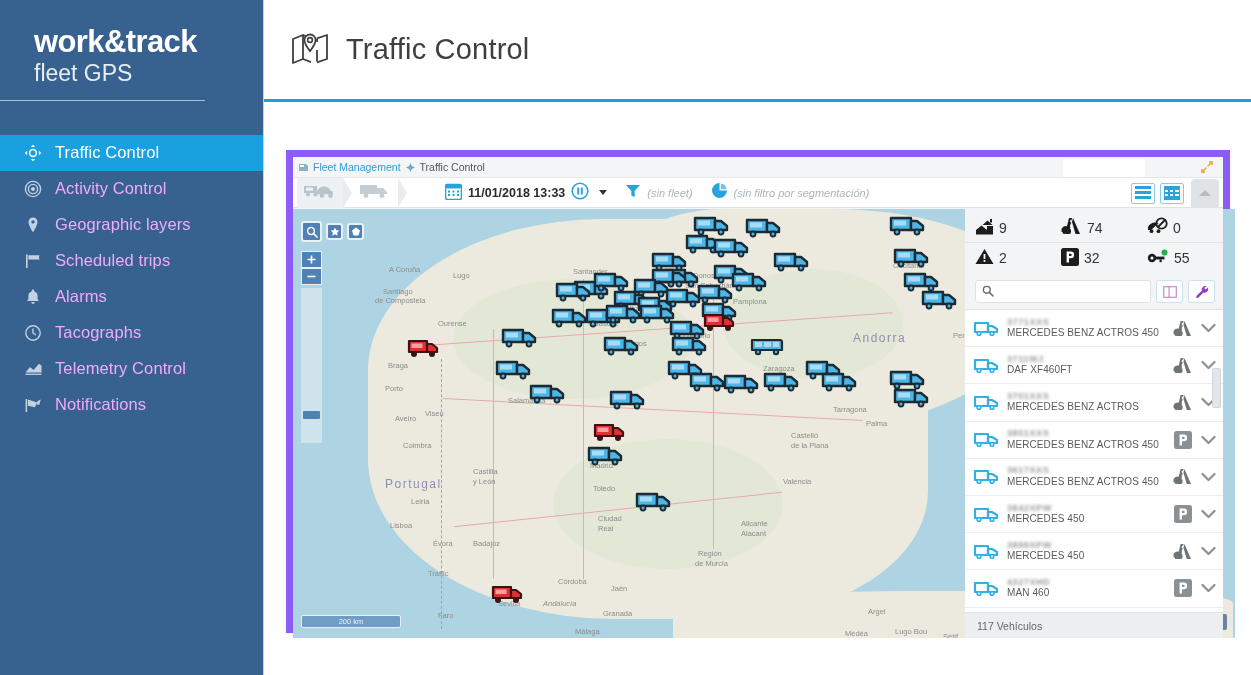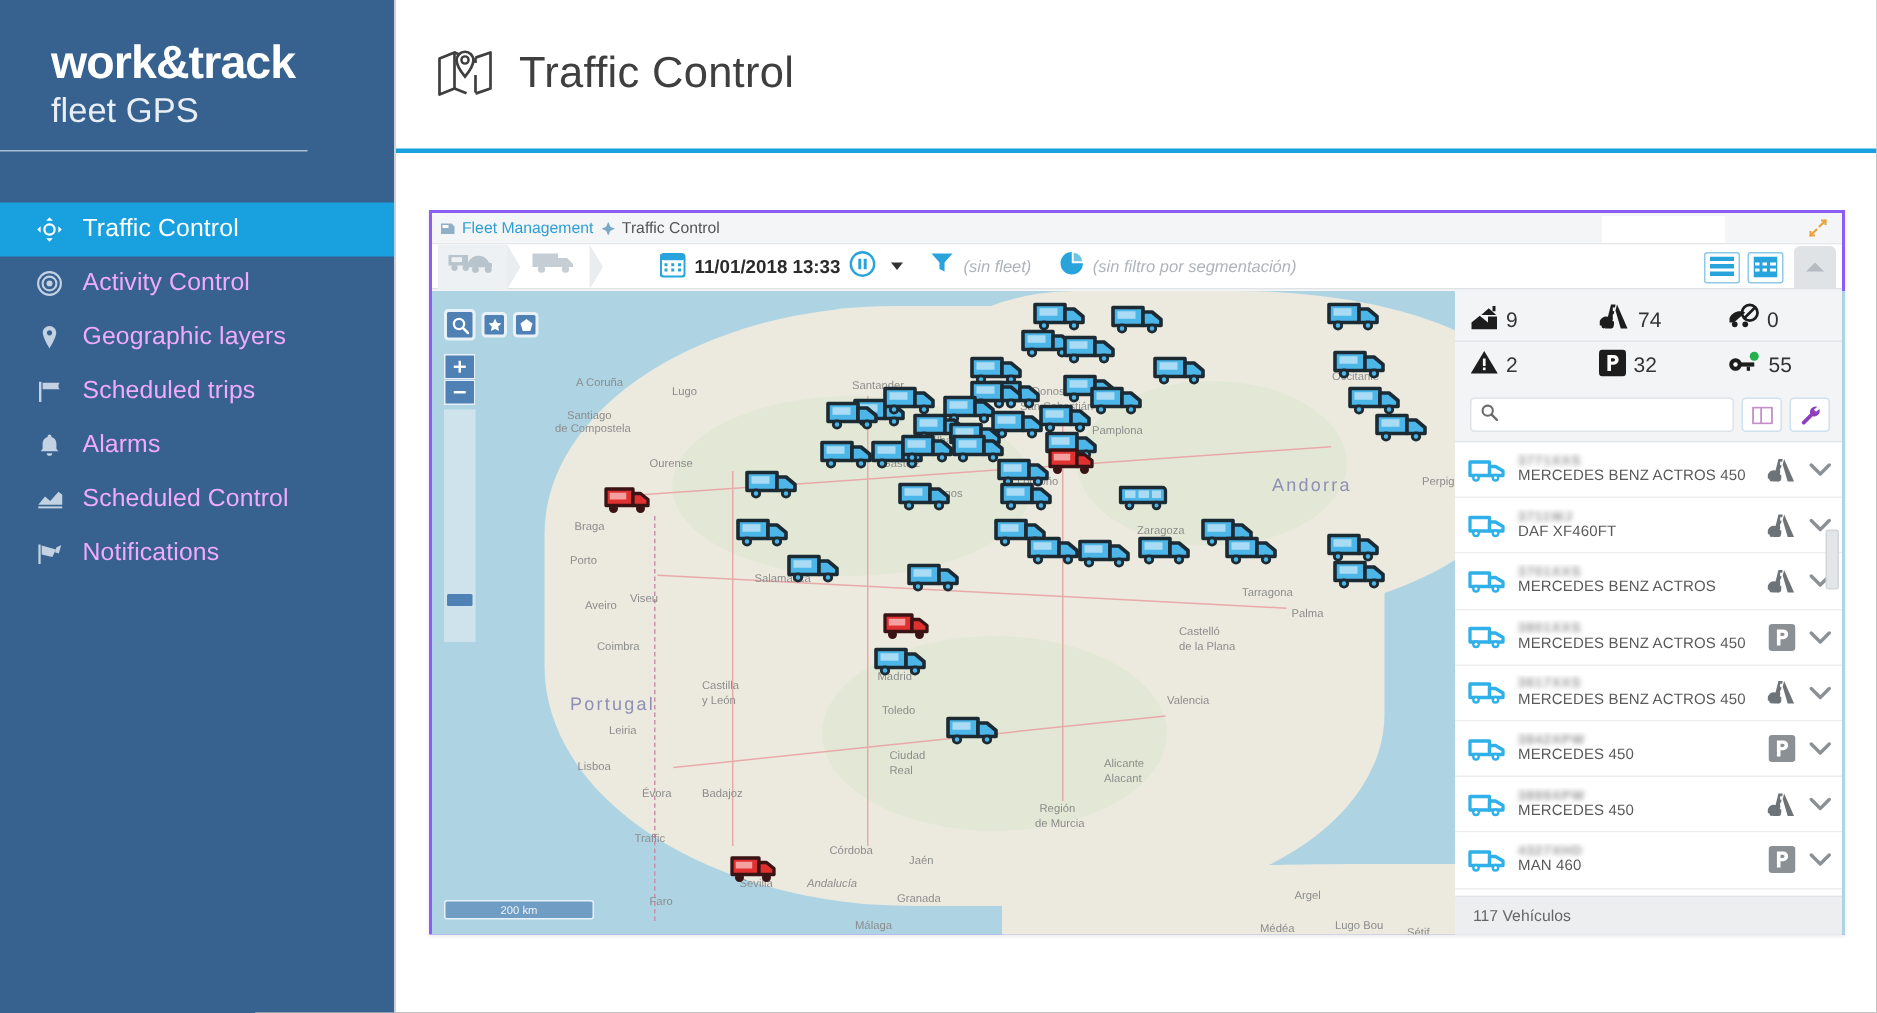--- a/index.html
+++ b/index.html
@@ -48,22 +48,22 @@
     height:102px; display:flex; align-items:center; padding-left:26px;
     border-bottom:3px solid #19a0de; background:#fff;
   }
   .topbar-icon { margin-right:16px; display:flex; align-items:center; }
   .topbar-title {
     font-size:29px; color:#3f3f3f; font-weight:300; letter-spacing:0.2px;
   }
 
   
   .mapwin {
-    position:absolute; left:22px; top:140px; width:944px; height:483px;
-    border:2px solid #8b5cf6; background:#f4f5f6;
+    position:absolute; left:22px; top:150px; width:944px; height:483px;
+    border:7px solid #8b5cf6; background:#f4f5f6;
     box-shadow:0 1px 3px rgba(0,0,0,.10);
   }
   .crumbbar {
     height:21px; background:#f4f5f6; display:flex; align-items:center;
     padding-left:5px; font-size:10.5px; position:relative;
     border-bottom:1px solid #e6e8ea;
   }
   .crumb-ico { margin-right:4px; display:flex; }
   .crumb-link { color:#2e9fd4; cursor:pointer; }
   .crumb-sep { margin:0 5px; display:flex; align-items:center; }
@@ -310,31 +310,40 @@
           <svg width="18" height="18" viewBox="0 0 18 18">
               <g fill="#c3d2e2">
             <path d="M9 1.6a1.3 1.3 0 011.3 1.3v.5a4.6 4.6 0 013.3 4.4v3.3l1.3 1.8H3.1l1.3-1.8V7.8a4.6 4.6 0 013.3-4.4v-.5A1.3 1.3 0 019 1.6z"></path>
             <path d="M7.2 14.1h3.6a1.8 1.8 0 01-3.6 0z"></path>
               </g>
             </svg>
         </span>
         <span>Alarms</span>
       </div>
 
+      <div class="nav-item">
+        <span class="nav-ico">
+          <svg width="18" height="18" viewBox="0 0 18 18">
+            <circle cx="9" cy="9" r="7.2" fill="none" stroke="#c3d2e2" stroke-width="1.4"></circle>
+            <path d="M9 4.6V9l3 2" fill="none" stroke="#c3d2e2" stroke-width="1.4"></path>
+            </svg>
+        </span>
+        <span>Tacographs</span>
+      </div>
 
       <div class="nav-item">
         <span class="nav-ico">
           <svg width="19" height="18" viewBox="0 0 19 18">
               <g fill="#c3d2e2">
             <path d="M1.5 12.5L6 7l3.5 3 5.5-6.2 2.5 2v6.7z"></path>
             <rect x="1.5" y="13.6" width="16" height="1.3"></rect>
               </g>
             </svg>
         </span>
-        <span>Scheduled Control</span>
+        <span>Telemetry Control</span>
       </div>
 
       <div class="nav-item">
         <span class="nav-ico">
           <svg width="19" height="18" viewBox="0 0 19 18">
               <g fill="#c3d2e2">
             <rect x="1.6" y="3" width="1.5" height="13"></rect>
             <path d="M3.8 3.6l9.5 2.8-2.4 4.9-7.1-1.6z"></path>
             <path d="M13.6 5l3.2-1.6-1.6 5.6-2.6-0.8z"></path>
               </g>

